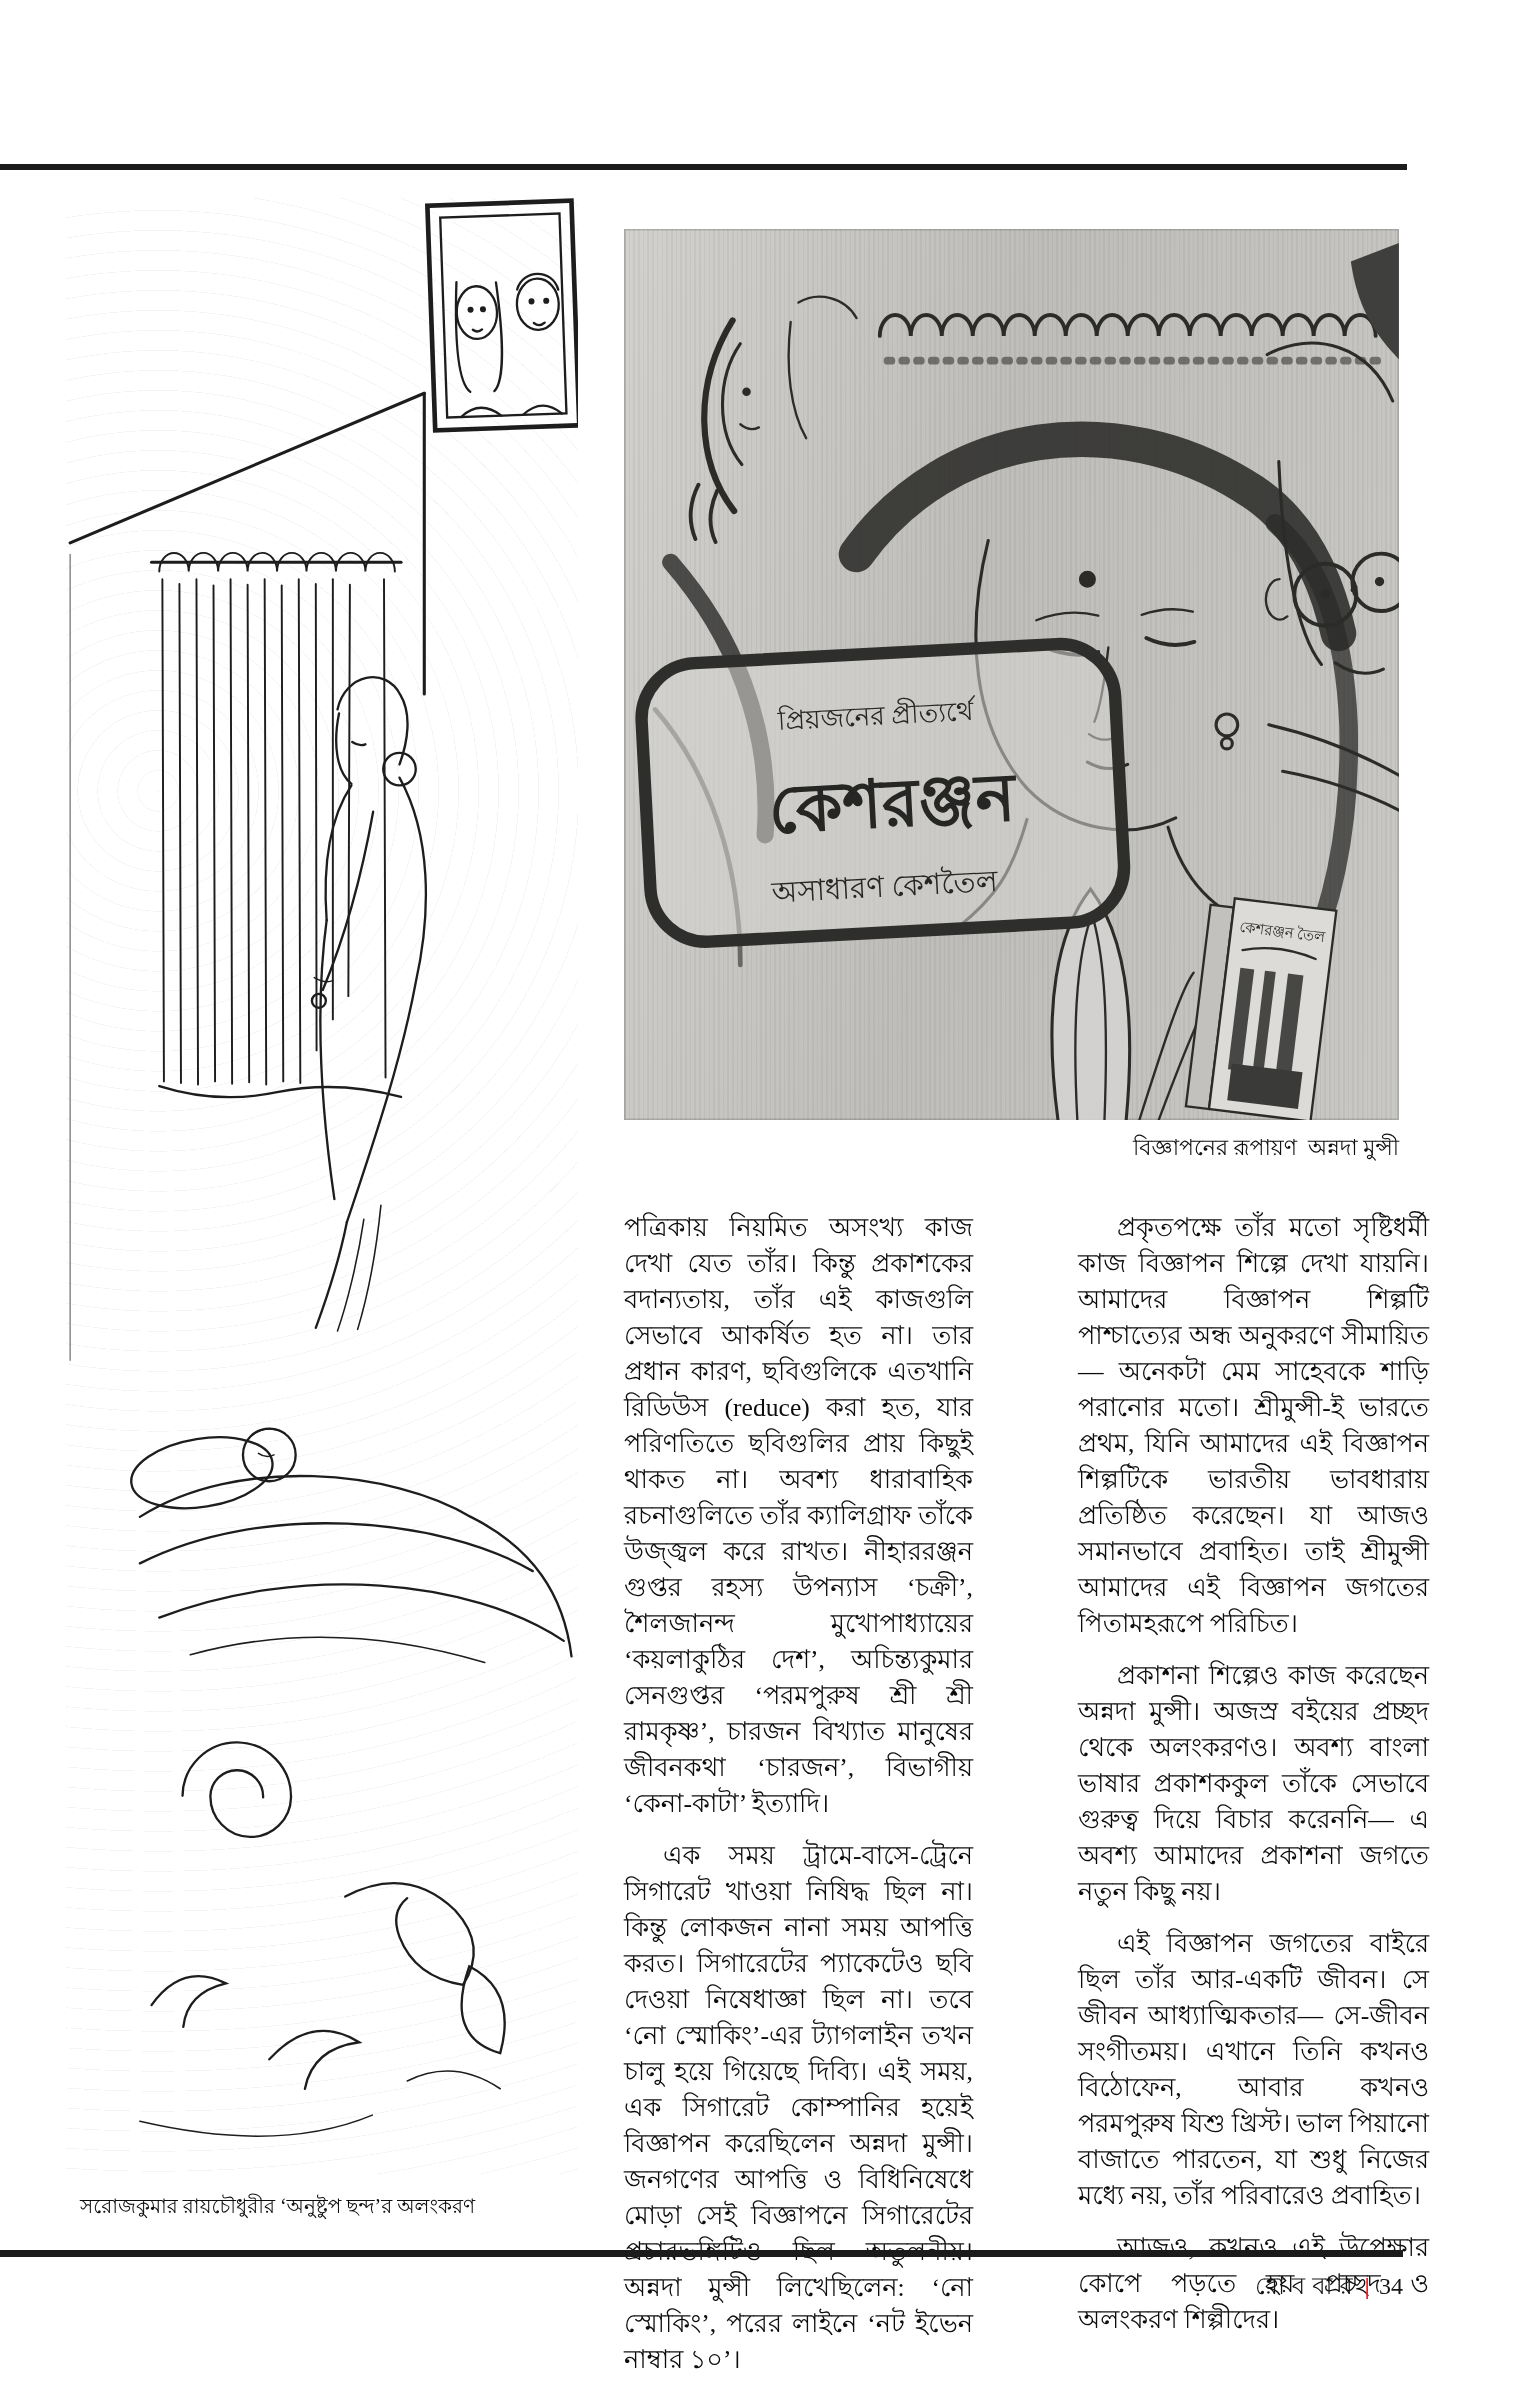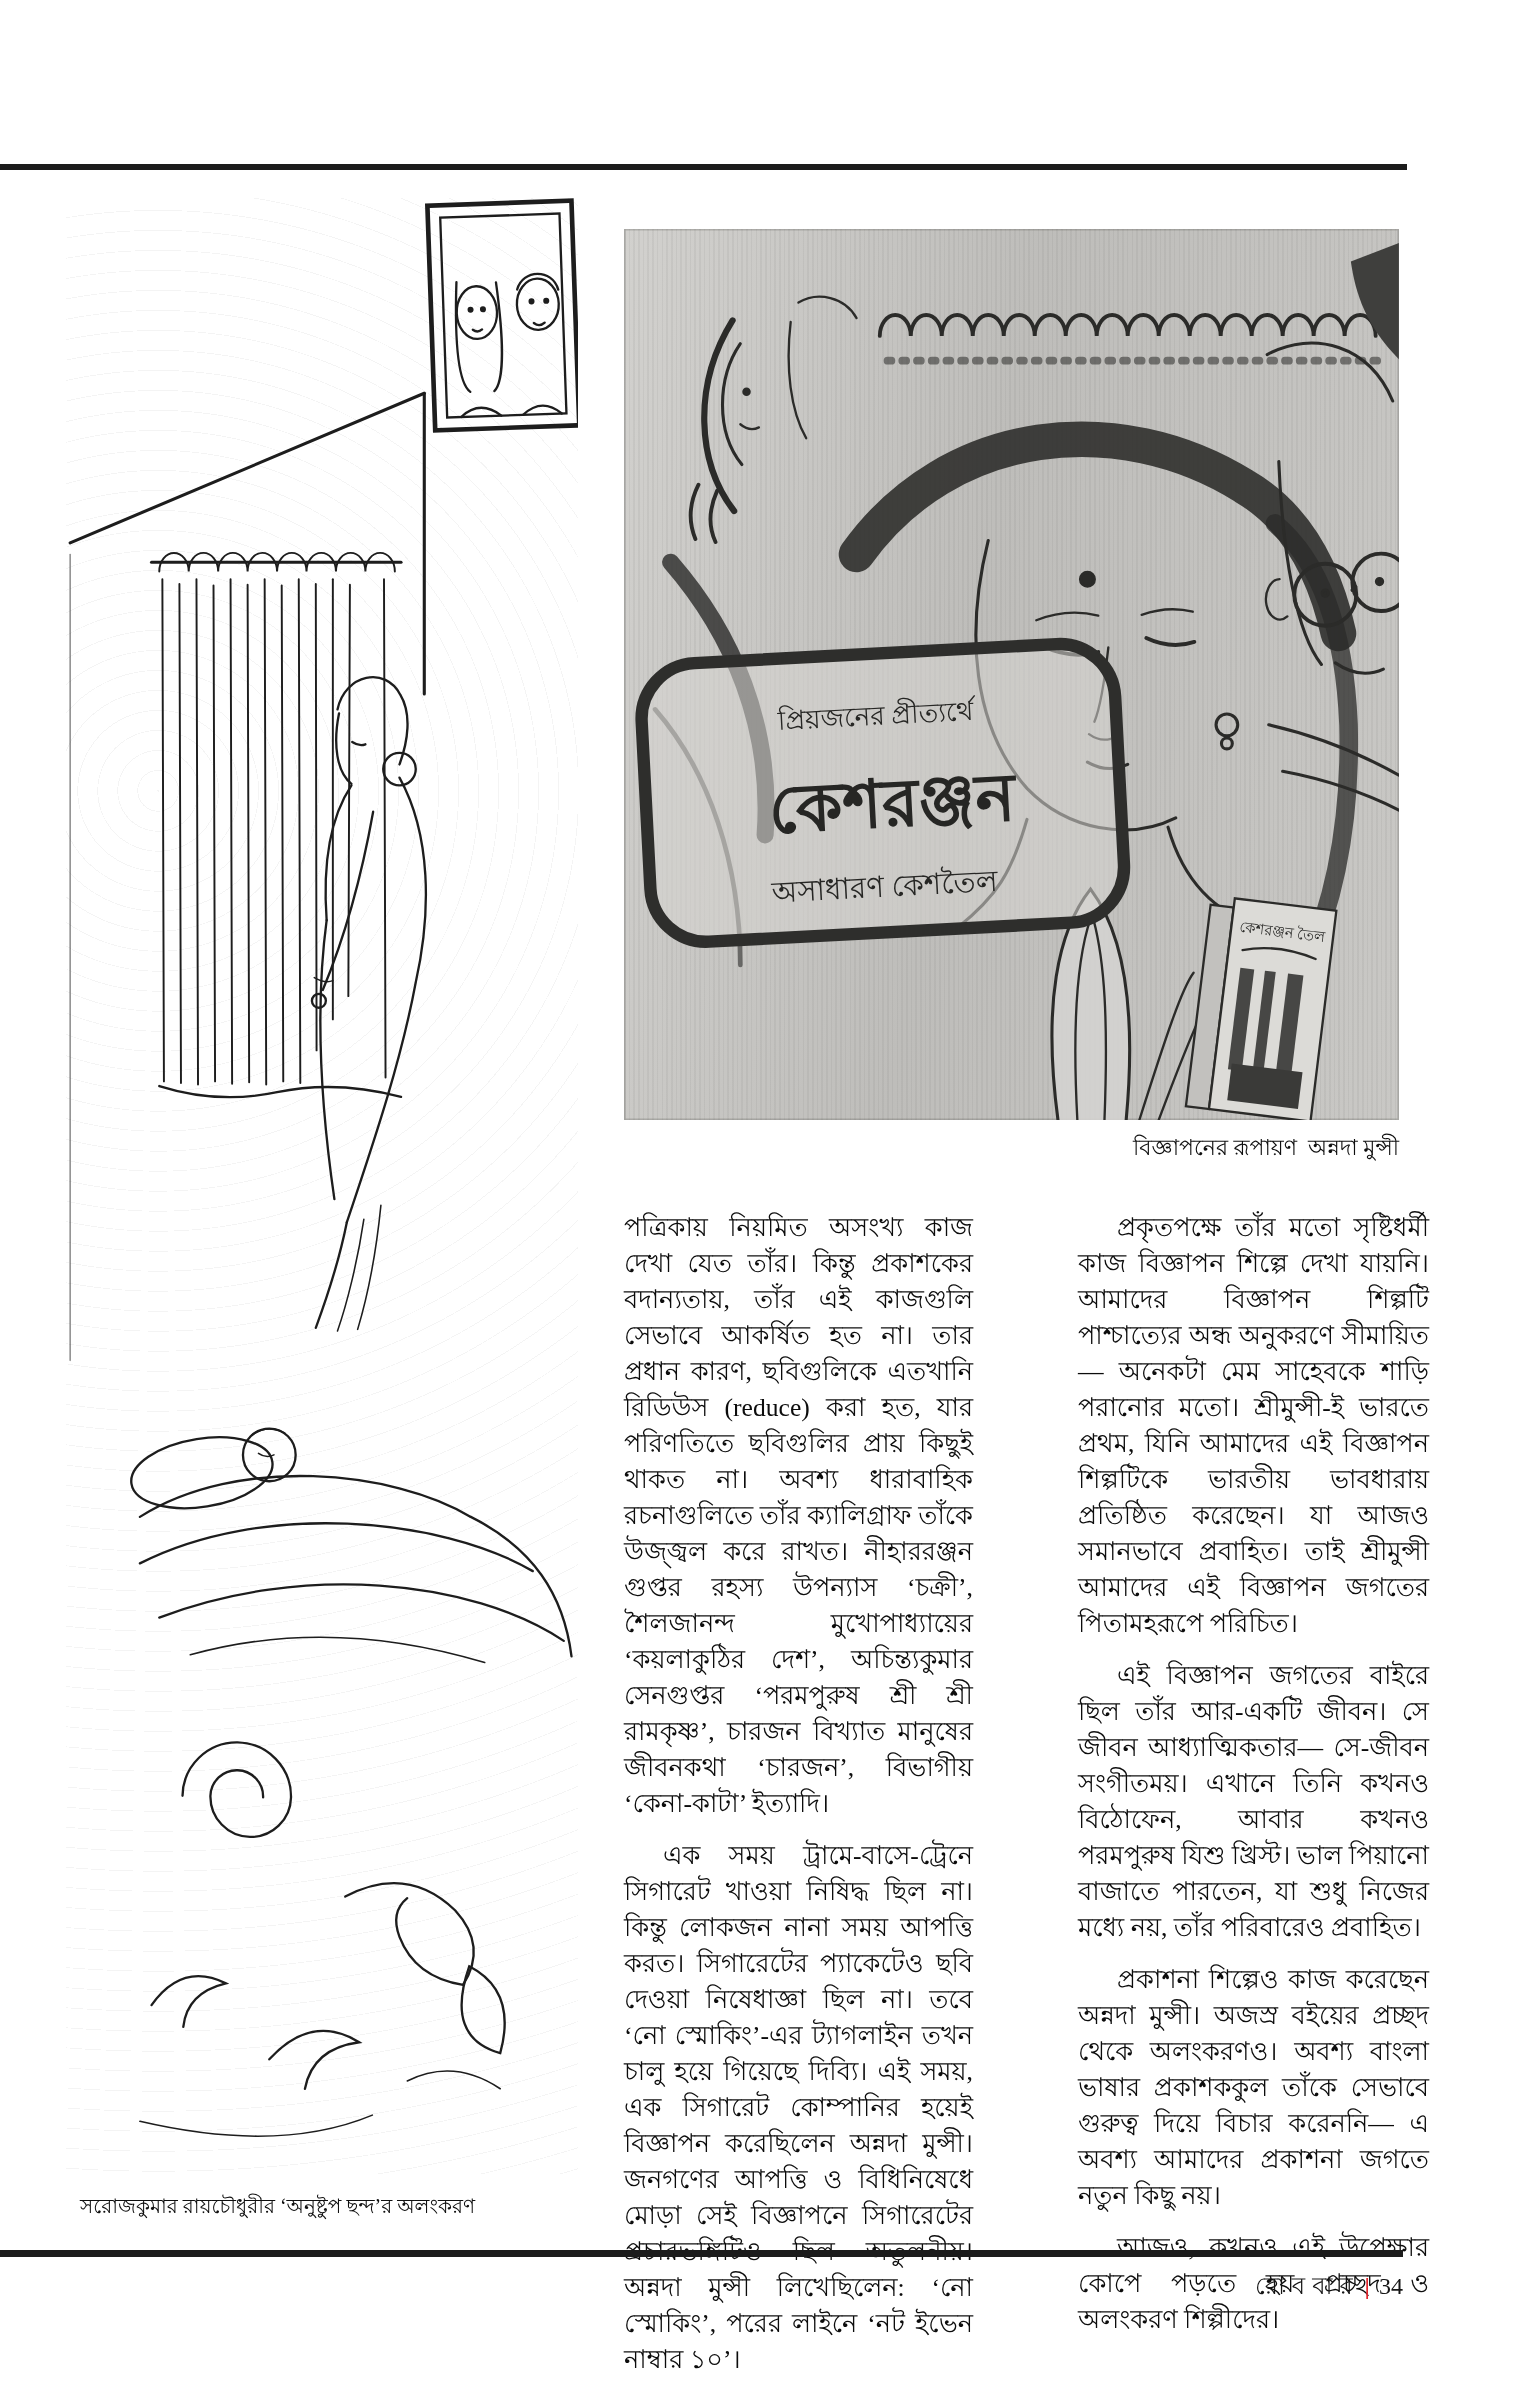--- a/index.html
+++ b/index.html
@@ -223,22 +223,22 @@
 
   <div class="ad-caption">বিজ্ঞাপনের রূপায়ণ  অন্নদা মুন্সী</div>
 
   <div class="col c1">
     <p class="first">পত্রিকায় নিয়মিত অসংখ্য কাজ দেখা যেত তাঁর। কিন্তু প্রকাশকের বদান্যতায়, তাঁর এই কাজগুলি সেভাবে আকর্ষিত হত না। তার প্রধান কারণ, ছবিগুলিকে এতখানি রিডিউস (reduce) করা হত, যার পরিণতিতে ছবিগুলির প্রায় কিছুই থাকত না। অবশ্য ধারাবাহিক রচনাগুলিতে তাঁর ক্যালিগ্রাফ তাঁকে উজ্জ্বল করে রাখত। নীহাররঞ্জন গুপ্তর রহস্য উপন্যাস ‘চক্রী’, শৈলজানন্দ মুখোপাধ্যায়ের ‘কয়লাকুঠির দেশ’, অচিন্ত্যকুমার সেনগুপ্তর ‘পরমপুরুষ শ্রী শ্রী রামকৃষ্ণ’, চারজন বিখ্যাত মানুষের জীবনকথা ‘চারজন’, বিভাগীয় ‘কেনা-কাটা’ ইত্যাদি।</p>
     <p>এক সময় ট্রামে-বাসে-ট্রেনে সিগারেট খাওয়া নিষিদ্ধ ছিল না। কিন্তু লোকজন নানা সময় আপত্তি করত। সিগারেটের প্যাকেটেও ছবি দেওয়া নিষেধাজ্ঞা ছিল না। তবে ‘নো স্মোকিং’-এর ট্যাগলাইন তখন চালু হয়ে গিয়েছে দিব্যি। এই সময়, এক সিগারেট কোম্পানির হয়েই বিজ্ঞাপন করেছিলেন অন্নদা মুন্সী। জনগণের আপত্তি ও বিধিনিষেধে মোড়া সেই বিজ্ঞাপনে সিগারেটের প্রচারভঙ্গিটিও ছিল অতুলনীয়। অন্নদা মুন্সী লিখেছিলেন: ‘নো স্মোকিং’, পরের লাইনে ‘নট ইভেন নাম্বার ১০’।</p>
   </div>
 
   <div class="col c2">
     <p class="first" style="text-indent:39px;">প্রকৃতপক্ষে তাঁর মতো সৃষ্টিধর্মী কাজ বিজ্ঞাপন শিল্পে দেখা যায়নি। আমাদের বিজ্ঞাপন শিল্পটি পাশ্চাত্যের অন্ধ অনুকরণে সীমায়িত— অনেকটা মেম সাহেবকে শাড়ি পরানোর মতো। শ্রীমুন্সী-ই ভারতে প্রথম, যিনি আমাদের এই বিজ্ঞাপন শিল্পটিকে ভারতীয় ভাবধারায় প্রতিষ্ঠিত করেছেন। যা আজও সমানভাবে প্রবাহিত। তাই শ্রীমুন্সী আমাদের এই বিজ্ঞাপন জগতের পিতামহরূপে পরিচিত।</p>
+    <p>প্রকাশনা শিল্পেও কাজ করেছেন অন্নদা মুন্সী। অজস্র বইয়ের প্রচ্ছদ থেকে অলংকরণও। অবশ্য বাংলা ভাষার প্রকাশককুল তাঁকে সেভাবে গুরুত্ব দিয়ে বিচার করেননি— এ অবশ্য আমাদের প্রকাশনা জগতে নতুন কিছু নয়।</p>
     <p>এই বিজ্ঞাপন জগতের বাইরে ছিল তাঁর আর-একটি জীবন। সে জীবন আধ্যাত্মিকতার— সে-জীবন সংগীতময়। এখানে তিনি কখনও বিঠোফেন, আবার কখনও পরমপুরুষ যিশু খ্রিস্ট। ভাল পিয়ানো বাজাতে পারতেন, যা শুধু নিজের মধ্যে নয়, তাঁর পরিবারেও প্রবাহিত।</p>
-    <p>প্রকাশনা শিল্পেও কাজ করেছেন অন্নদা মুন্সী। অজস্র বইয়ের প্রচ্ছদ থেকে অলংকরণও। অবশ্য বাংলা ভাষার প্রকাশককুল তাঁকে সেভাবে গুরুত্ব দিয়ে বিচার করেননি— এ অবশ্য আমাদের প্রকাশনা জগতে নতুন কিছু নয়।</p>
     <p>আজও, কখনও এই উপেক্ষার কোপে পড়তে হয় প্রচ্ছদ ও অলংকরণ শিল্পীদের।</p>
   </div>
 
   <div class="rule bottom"></div>
 
   <div class="footer">
     <span class="mag">রোববার</span><span class="sep" style="color: rgb(226, 34, 42);">|</span><span>34</span>
   </div>
 
 </div>

